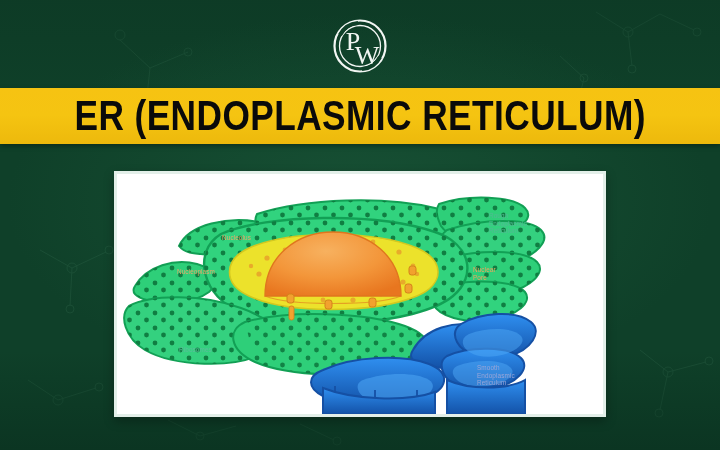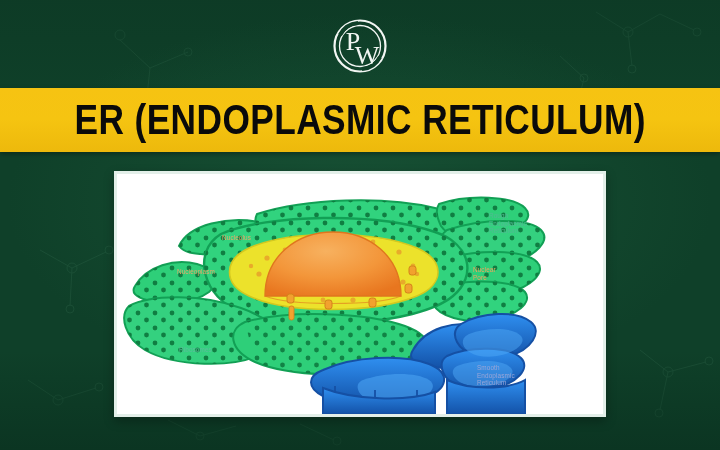--- a/index.html
+++ b/index.html
@@ -40,21 +40,21 @@
     width: 58px;
     height: 58px;
   }
 
   
   .banner {
     position: absolute;
     left: 0;
     top: 88px;
     width: 720px;
-    height: 64px;
+    height: 56px;
     background: linear-gradient(180deg, #f6c312 0%, #f5c411 48%, #edb90c 100%);
     box-shadow: 0 2px 5px rgba(0,0,0,0.35);
     display: flex;
     align-items: center;
     justify-content: center;
   }
   .banner-title {
     color: #0a0a0a;
     font-family: "Liberation Sans Narrow", "Liberation Sans", sans-serif;
     font-weight: bold;

